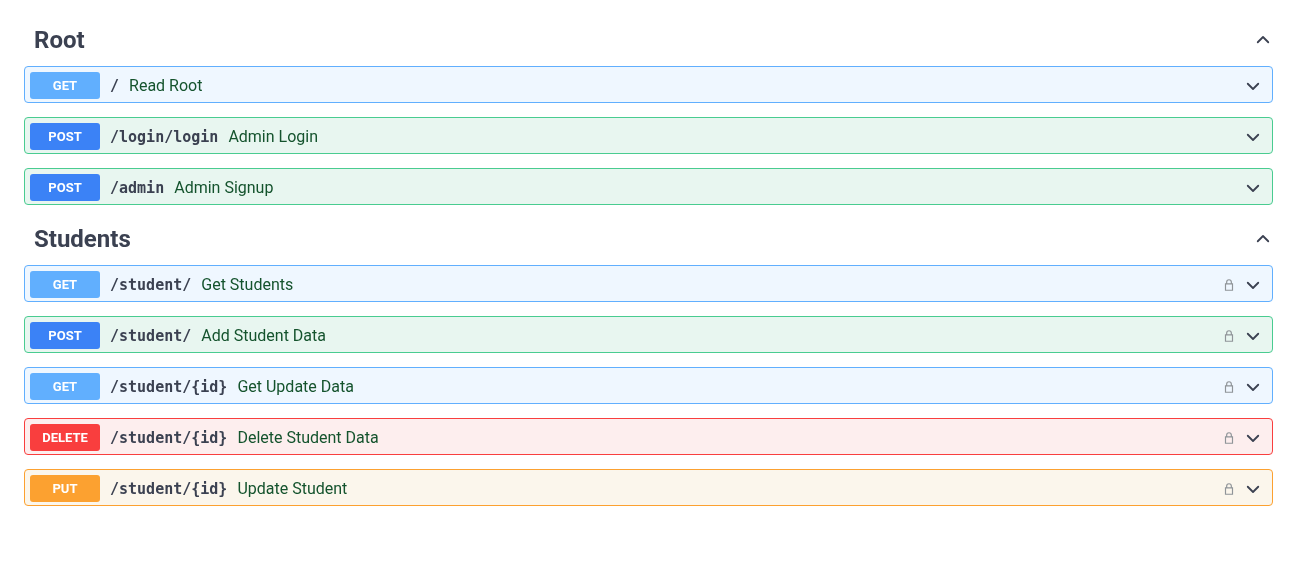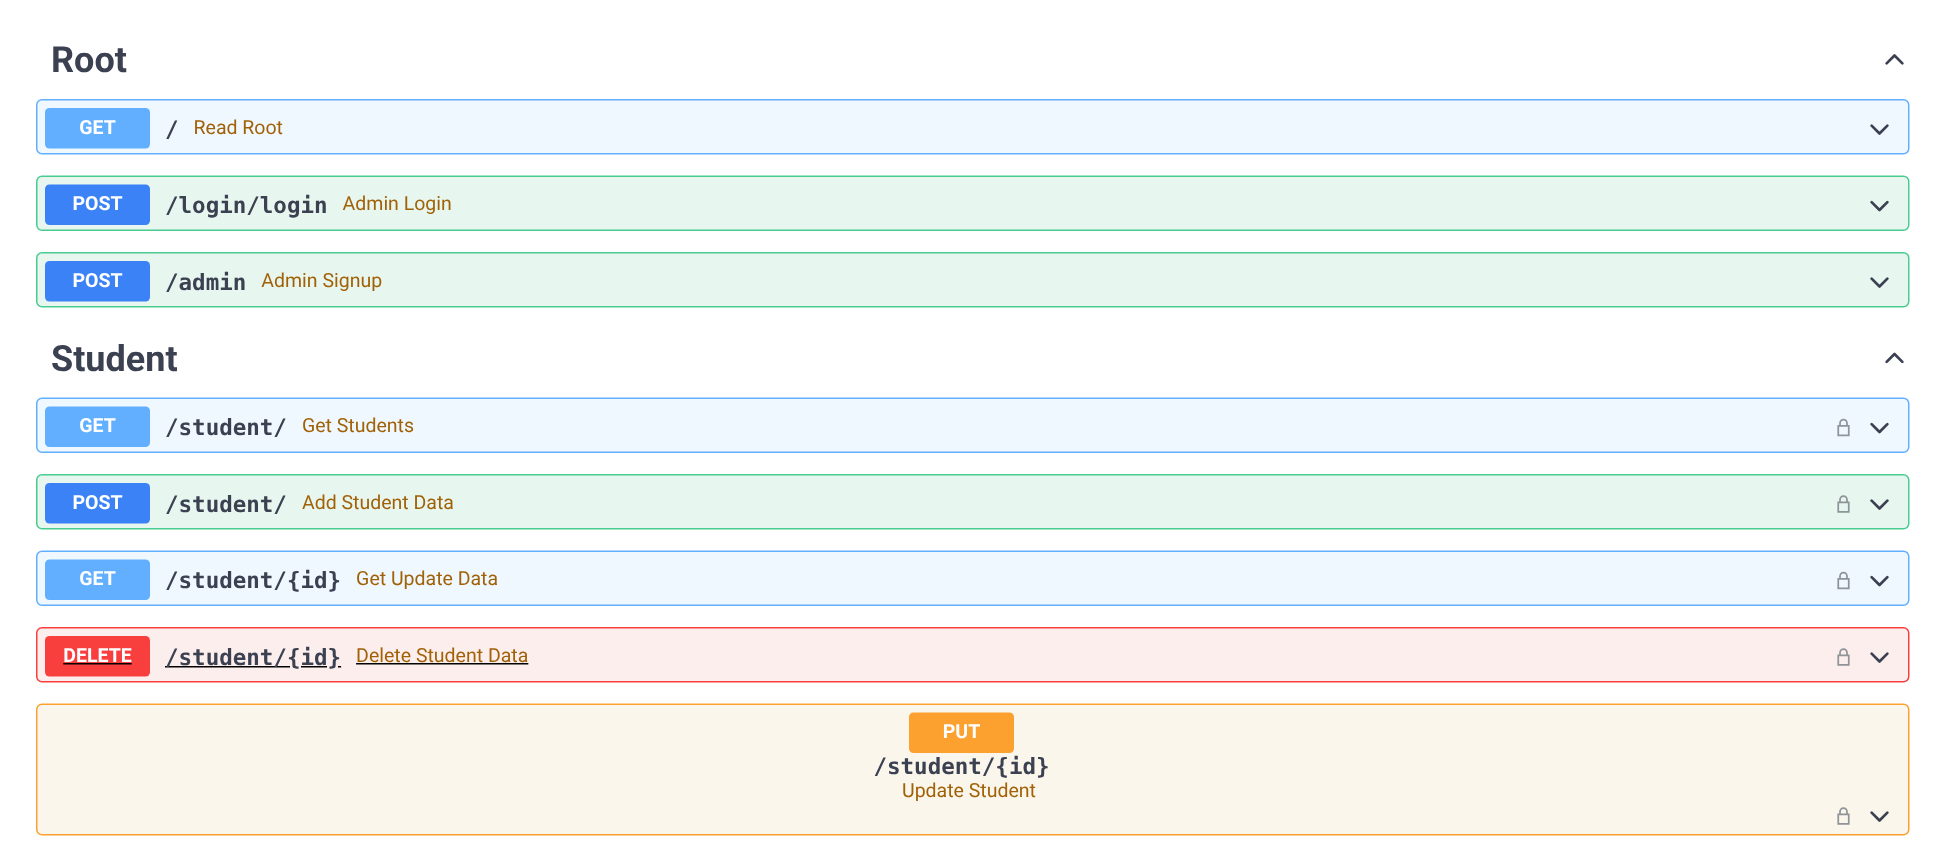--- a/index.html
+++ b/index.html
@@ -44,26 +44,24 @@
     background: #eff7ff;
     border-color: #61affe;
   }
   .endpoint.post {
     background: #e8f6f0;
     border-color: #49cc90;
   }
   .endpoint.delete {
     background: #fdeeee;
     border-color: #f93e3e;
-    text-decoration: underline;
   }
   .endpoint.put {
     background: #fbf6ec;
     border-color: #fca130;
-    flex-direction: column;
   }
   .method-badge {
     min-width: 70px;
     text-align: center;
     color: #fff;
     font-size: 13px;
     font-weight: 700;
     padding: 6px 0;
     border-radius: 3px;
     margin-right: 10px;
@@ -74,22 +72,22 @@
   .method-badge.delete { background: #f93e3e; }
   .method-badge.put { background: #fca130; }
   .endpoint-path {
     font-family: ui-monospace, SFMono-Regular, Menlo, Monaco, Consolas, monospace;
     font-size: 15px;
     font-weight: 600;
     color: #3b4151;
     margin-right: 10px;
   }
   .endpoint-desc {
-    font-size: 13px;
-    color: #a16207;
+    font-size: 16px;
+    color: #14532d;
     text-align: center;
   }
   .endpoint-right {
     margin-left: auto;
     display: flex;
     align-items: center;
     gap: 8px;
   }
   .lock-icon {
     color: #8f9498;
@@ -151,21 +149,21 @@
               <svg width="18" height="18" viewBox="0 0 24 24" fill="none" stroke="#3b4151" stroke-width="2.4" stroke-linecap="round" stroke-linejoin="round">
                 <polyline points="5 9 12 16 19 9"></polyline>
               </svg>
             </span>
           </span>
         </div>
       </div>
     </div>
     <div class="section">
       <div class="section-header">
-        <div class="section-title">Student</div>
+        <div class="section-title">Students</div>
         <span class="chevron-up">
           <svg width="18" height="18" viewBox="0 0 24 24" fill="none" stroke="#3b4151" stroke-width="2.4" stroke-linecap="round" stroke-linejoin="round">
             <polyline points="5 15 12 8 19 15"></polyline>
           </svg>
         </span>
       </div>
       <div class="endpoints">
         <div class="endpoint get">
           <span class="method-badge get">GET</span>
           <span class="endpoint-path">/student/</span>

